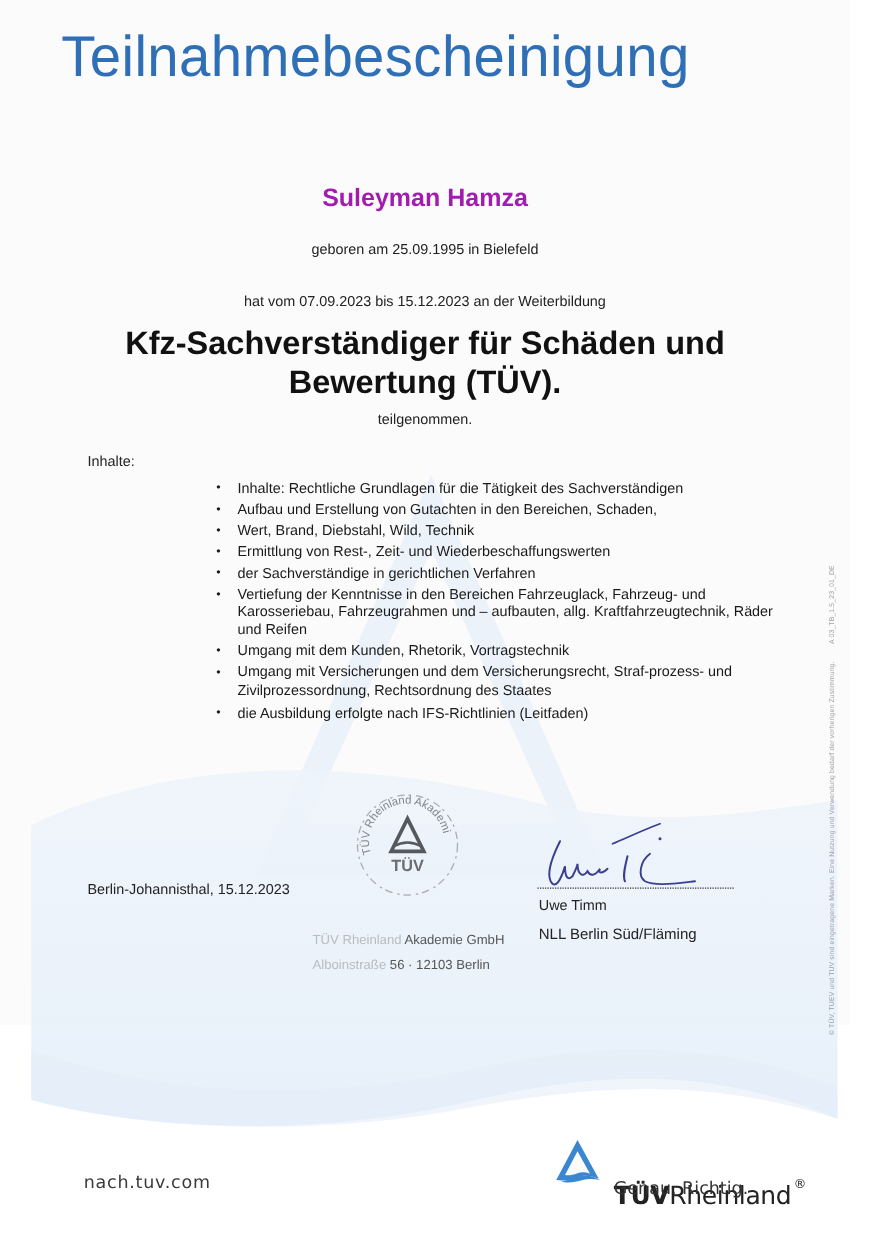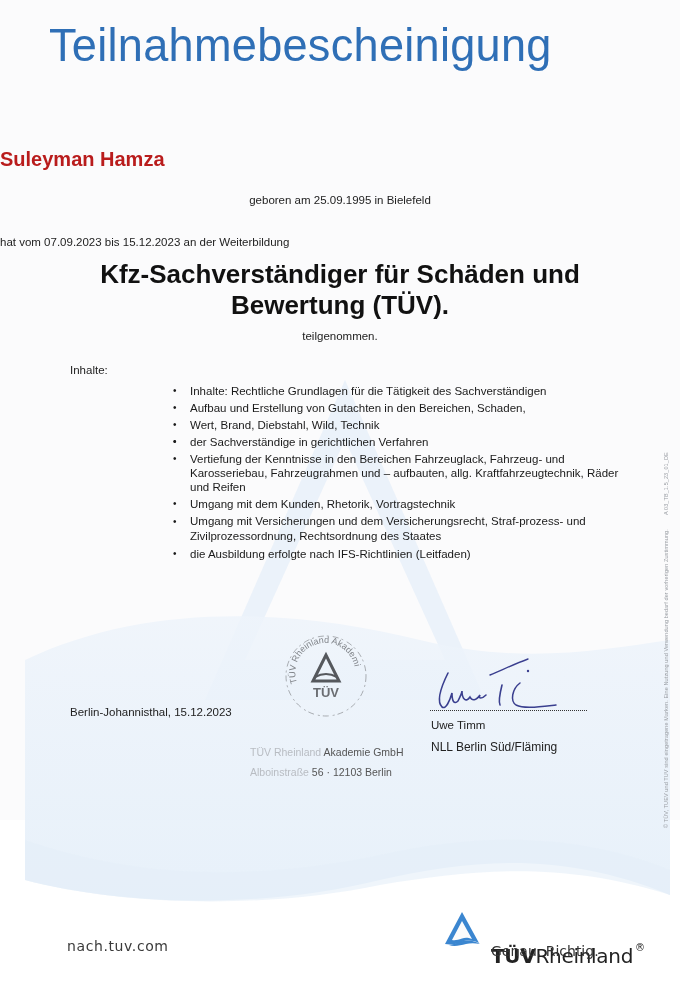--- a/index.html
+++ b/index.html
@@ -43,38 +43,38 @@
       color: #2f6fb6;
       font-family: "Liberation Sans", sans-serif;
       font-weight: normal;
       transform: scaleX(0.98);
       transform-origin: left top;
     }
     .name {
       position: absolute;
       left: 0; width: 680px;
       top: 148px;
-      text-align: left;
+      text-align: center;
       font-size: 20px;
       font-weight: bold;
-      color: #b91c1c;
+      color: #a21caf;
     }
     .born {
       position: absolute;
       left: 0; width: 680px;
       top: 194px;
       text-align: center;
       font-size: 11.5px;
       color: #222;
     }
     .period {
       position: absolute;
       left: 0; width: 680px;
       top: 236px;
-      text-align: left;
+      text-align: center;
       font-size: 11.5px;
       color: #222;
     }
     .course {
       position: absolute;
       left: 0; width: 680px;
       top: 259px;
       text-align: center;
       font-size: 26px;
       font-weight: bold;
@@ -272,21 +272,21 @@
   </div>
 
   <div class="participated">teilgenommen.</div>
 
   <div class="contents-label">Inhalte:</div>
 
   <ul class="contents-list">
     <li><span class="bullet">•</span><span>Inhalte:  Rechtliche Grundlagen für die Tätigkeit des Sachverständigen</span></li>
     <li><span class="bullet">•</span><span>Aufbau und Erstellung von Gutachten in den Bereichen, Schaden,</span></li>
     <li><span class="bullet">•</span><span>Wert, Brand, Diebstahl, Wild, Technik</span></li>
-    <li><span class="bullet">•</span></li>
+    <li><span class="bullet">•</span><span>Ermittlung von Rest-, Zeit- und Wiederbeschaffungswerten</span></li>
     <li><span class="bullet">•</span><span>der Sachverständige in gerichtlichen Verfahren</span></li>
     <li><span class="bullet">•</span><span>Vertiefung der Kenntnisse in den Bereichen Fahrzeuglack, Fahrzeug- und Karosseriebau, Fahrzeugrahmen und – aufbauten, allg. Kraftfahrzeugtechnik, Räder und Reifen</span></li>
     <li><span class="bullet">•</span><span>Umgang mit dem Kunden, Rhetorik, Vortragstechnik</span></li>
     <li class="tall"><span class="bullet">•</span><span>Umgang mit Versicherungen und dem Versicherungsrecht, Straf-prozess- und Zivilprozessordnung, Rechtsordnung des Staates</span></li>
     <li><span class="bullet">•</span><span>die Ausbildung erfolgte nach IFS-Richtlinien (Leitfaden)</span></li>
   </ul>
 
   <div class="place-date">Berlin-Johannisthal, 15.12.2023</div>
 
   <svg class="stamp" viewBox="0 0 86 86" xmlns="http://www.w3.org/2000/svg">

